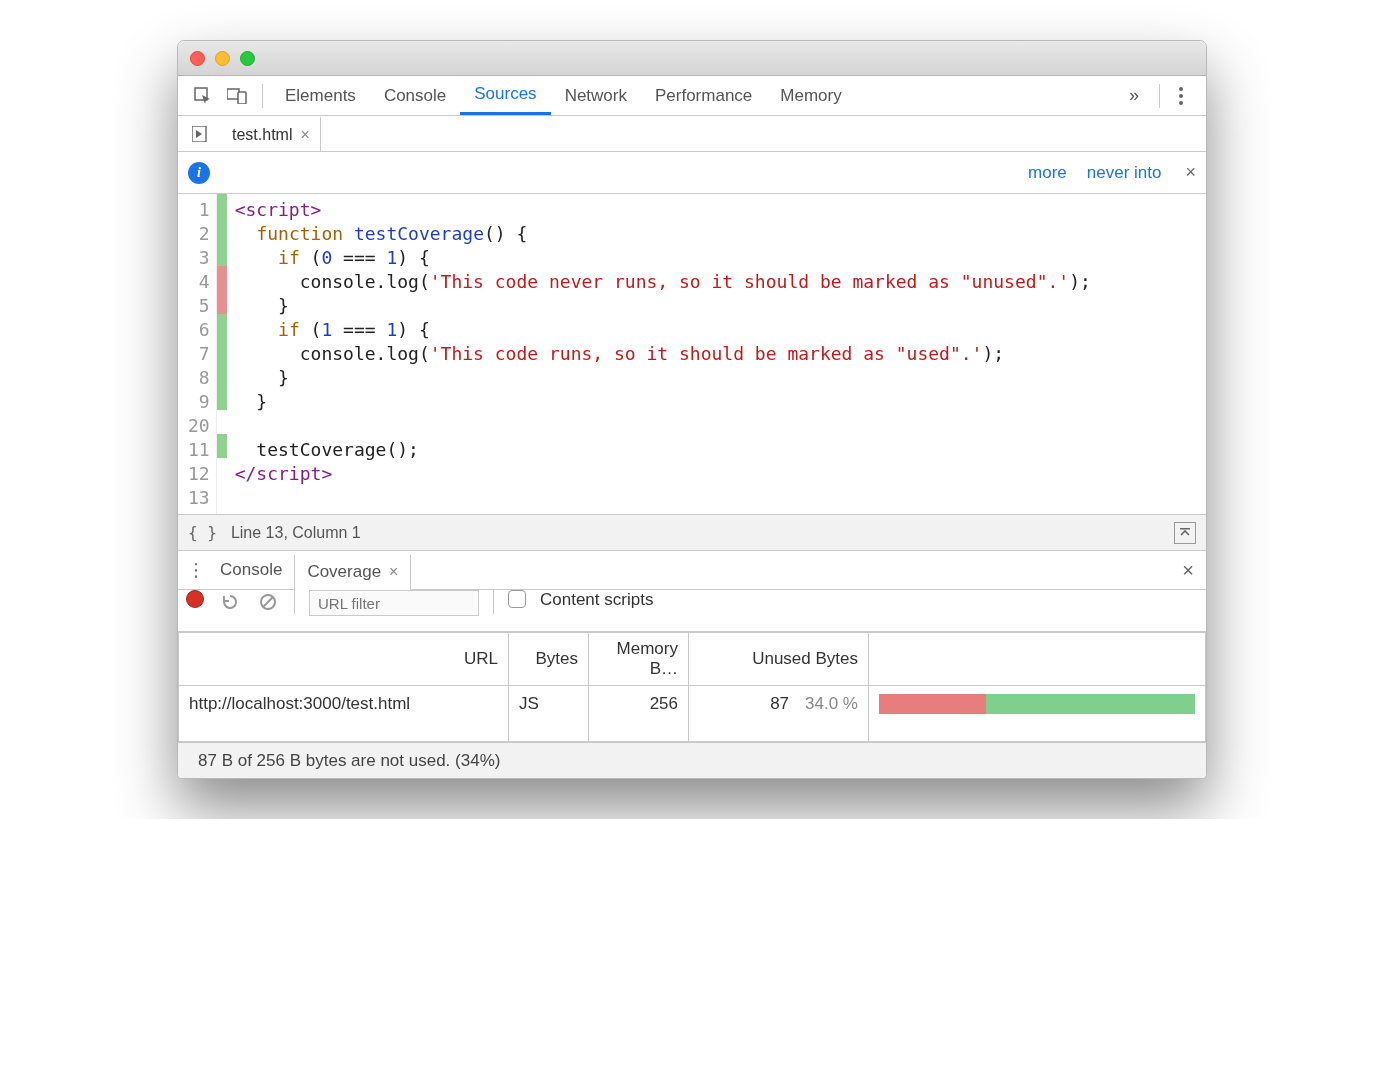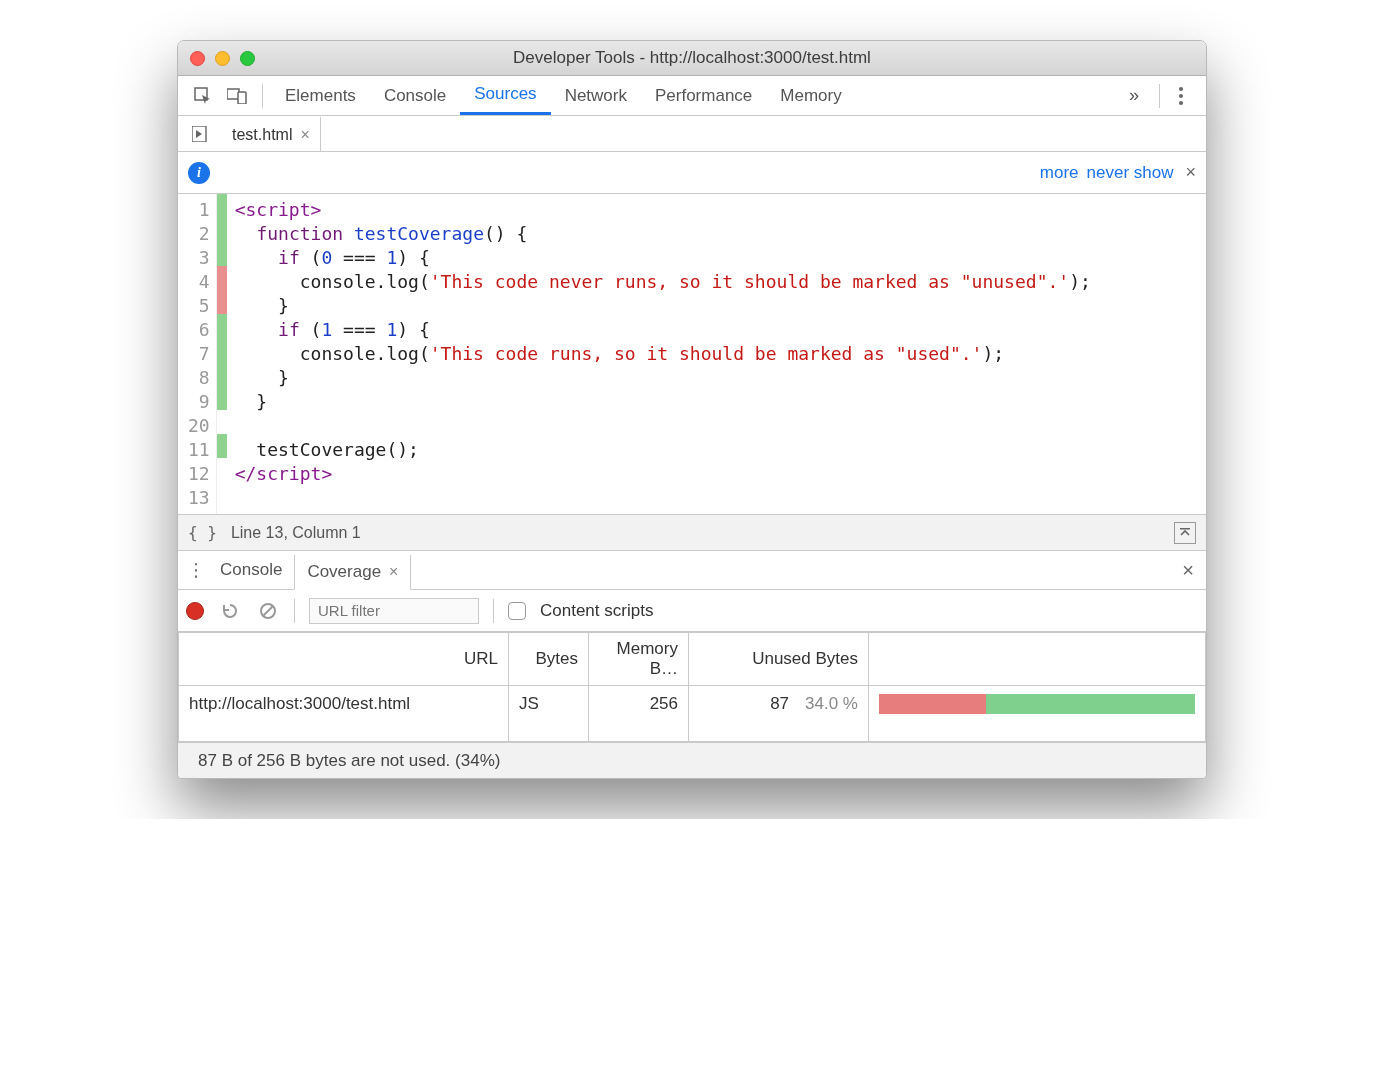--- a/index.html
+++ b/index.html
@@ -50,46 +50,46 @@
     height:36px; border-bottom:1px solid #cacaca; display:flex; align-items:center; padding-left:4px;text-align:center;
   }
   .run-icon { width:28px; height:28px; display:flex;align-items:center;justify-content:center; color:#555; margin:0 6px;}
   .filetab { height:100%; display:flex; align-items:center; padding:0 10px; border-right:1px solid #cacaca; background:#fff; font-size:16px; color:#333; gap:8px;}
   .filetab.active { border-top:2px solid #fff; }
   .close-x { color:#888; font-size:16px; }
   .infobar {
     height:42px; border-bottom:1px solid #cacaca; display:flex; align-items:center; padding:0 10px; font-size:17px; color:#333;
   }
   .info-icon { width:22px; height:22px; border-radius:50%; background:#1a73e8; color:#fff; display:flex; align-items:center; justify-content:center; font-weight:bold; font-size:14px; margin-right:10px; font-family:Georgia,serif; font-style:italic;}
-  .info-actions { margin-left:auto; display:flex; gap:8px; align-items:flex-end;}
+  .info-actions { margin-left:auto; display:flex; gap:20px; align-items:flex-end;}
   .link { color:#1a73e8; cursor:pointer; font-size:17px;}
   .code-area { display:flex; font-family: Menlo, Consolas, monospace; font-size:18px; line-height:24px; background:#fff;}
   .gutter { text-align:right; color:#999; padding:4px 6px 4px 10px; user-select:none; background:#fff; border-right:1px solid #eee;}
   .gutter div { height:24px; }
   .cov { width:10px; }
   .cov div { height:24px; }
   .cov-green { background:#8fd18f; }
   .cov-red { background:#e98f8f; }
   .cov-none { background:transparent; }
   .code { padding:4px 0 4px 8px; white-space:pre; color:#222; }
   .code div { height:24px; }
   .tok-tag { color:#871a8c; }
-  .tok-kw { color:#701a75; }
+  .tok-kw { color:#a16207; }
   .tok-name { color:#1a3fc7; }
   .tok-num { color:#1a3fc7; }
   .tok-str { color:#c41a16; }
   .statusbar { height:36px; border-top:1px solid #cacaca; background:#f2f2f2; display:flex; align-items:center; padding:0 10px; font-size:16px; color:#555;}
   .braces { font-family:Menlo,monospace; color:#666; margin-right:14px;}
   .sb-right { margin-left:auto; width:22px;height:22px;border:1px solid #999;display:flex;align-items:center;justify-content:center;}
   .drawer-tabs { height:40px; border-top:1px solid #cacaca; border-bottom:1px solid #cacaca; display:flex; align-items:stretch; padding-left:6px;}
   .dots-v { width:24px; display:flex;align-items:center;justify-content:center;color:#666;font-size:18px;}
   .dtab { padding:0 12px; display:flex; align-items:center; font-size:17px; color:#555; cursor:pointer; gap:8px;}
   .dtab.active { background:#fff; border:1px solid #cacaca; border-top:none; border-bottom:1px solid #fff; margin-bottom:-1px; margin-top:4px;}
   .drawer-close { margin-left:auto; padding:0 12px; display:flex;align-items:center; color:#666; font-size:20px;}
-  .cov-toolbar { height:42px; border-bottom:1px solid #cacaca; display:flex; align-items:center; padding:0 8px; gap:14px;}
+  .cov-toolbar { height:42px; border-bottom:1px solid #cacaca; display:flex; align-items:flex-start; padding:0 8px; gap:14px;}
   .rec { width:18px;height:18px;border-radius:50%;background:#d93025; border:1px solid #a52419;}
   .tb-btn { color:#888; display:flex;align-items:center;justify-content:center; width:24px;height:24px;}
   .vsep { width:1px;height:24px;background:#cacaca;}
   .url-filter { height:26px; width:170px; border:1px solid #cacaca; padding:0 8px; font-size:15px; color:#888; background:#fafafa;}
   .checkbox { width:18px;height:18px;border:1px solid #999;border-radius:4px;}
   .table { width:100%; border-collapse:collapse; font-size:17px; color:#333;}
   .table th { text-align:right; font-weight:normal; padding:6px 10px; border:1px solid #cacaca; background:#fff; color:#333;}
   .table td { padding:8px 10px; border:1px solid #cacaca; vertical-align:top;}
   .num-cell { text-align:right; }
   .pct { color:#888; margin-left:16px;}
@@ -104,21 +104,20 @@
 <body>
 
 <div class="window">
 
   <div class="titlebar">
     <div class="traffic">
       <span class="t-close"></span>
       <span class="t-min"></span>
       <span class="t-max"></span>
     </div>
-    <div class="title">Developer Tools - http://localhost:3000/test.html</div>
   </div>
 
   <div class="toolbar">
     <div class="tb-icon">
       <svg width="18" height="18" viewBox="0 0 18 18">
           <rect x="1" y="1" width="12" height="12" fill="none" stroke="#666" stroke-width="1.5"></rect>
           <path d="M8 8 L16 12 L12 13 L11 17 Z" fill="#666"></path>
         </svg>
     </div>
     <div class="tb-icon">
@@ -157,21 +156,21 @@
     <div class="filetab active">
       <span>test.html</span>
       <span class="close-x">×</span>
     </div>
   </div>
 
   <div class="infobar">
     <div class="info-icon">i</div>
     <div class="info-actions">
       <span class="link">more</span>
-      <span class="link">never show</span>
+      <span class="link">never into</span>
       <span style="color:#666;font-size:18px;margin-left:4px;">×</span>
     </div>
   </div>
 
   <div class="code-area">
     <div class="gutter" id="gutter">
         <div>1</div>
         <div>2</div>
         <div>3</div>
         <div>4</div>

